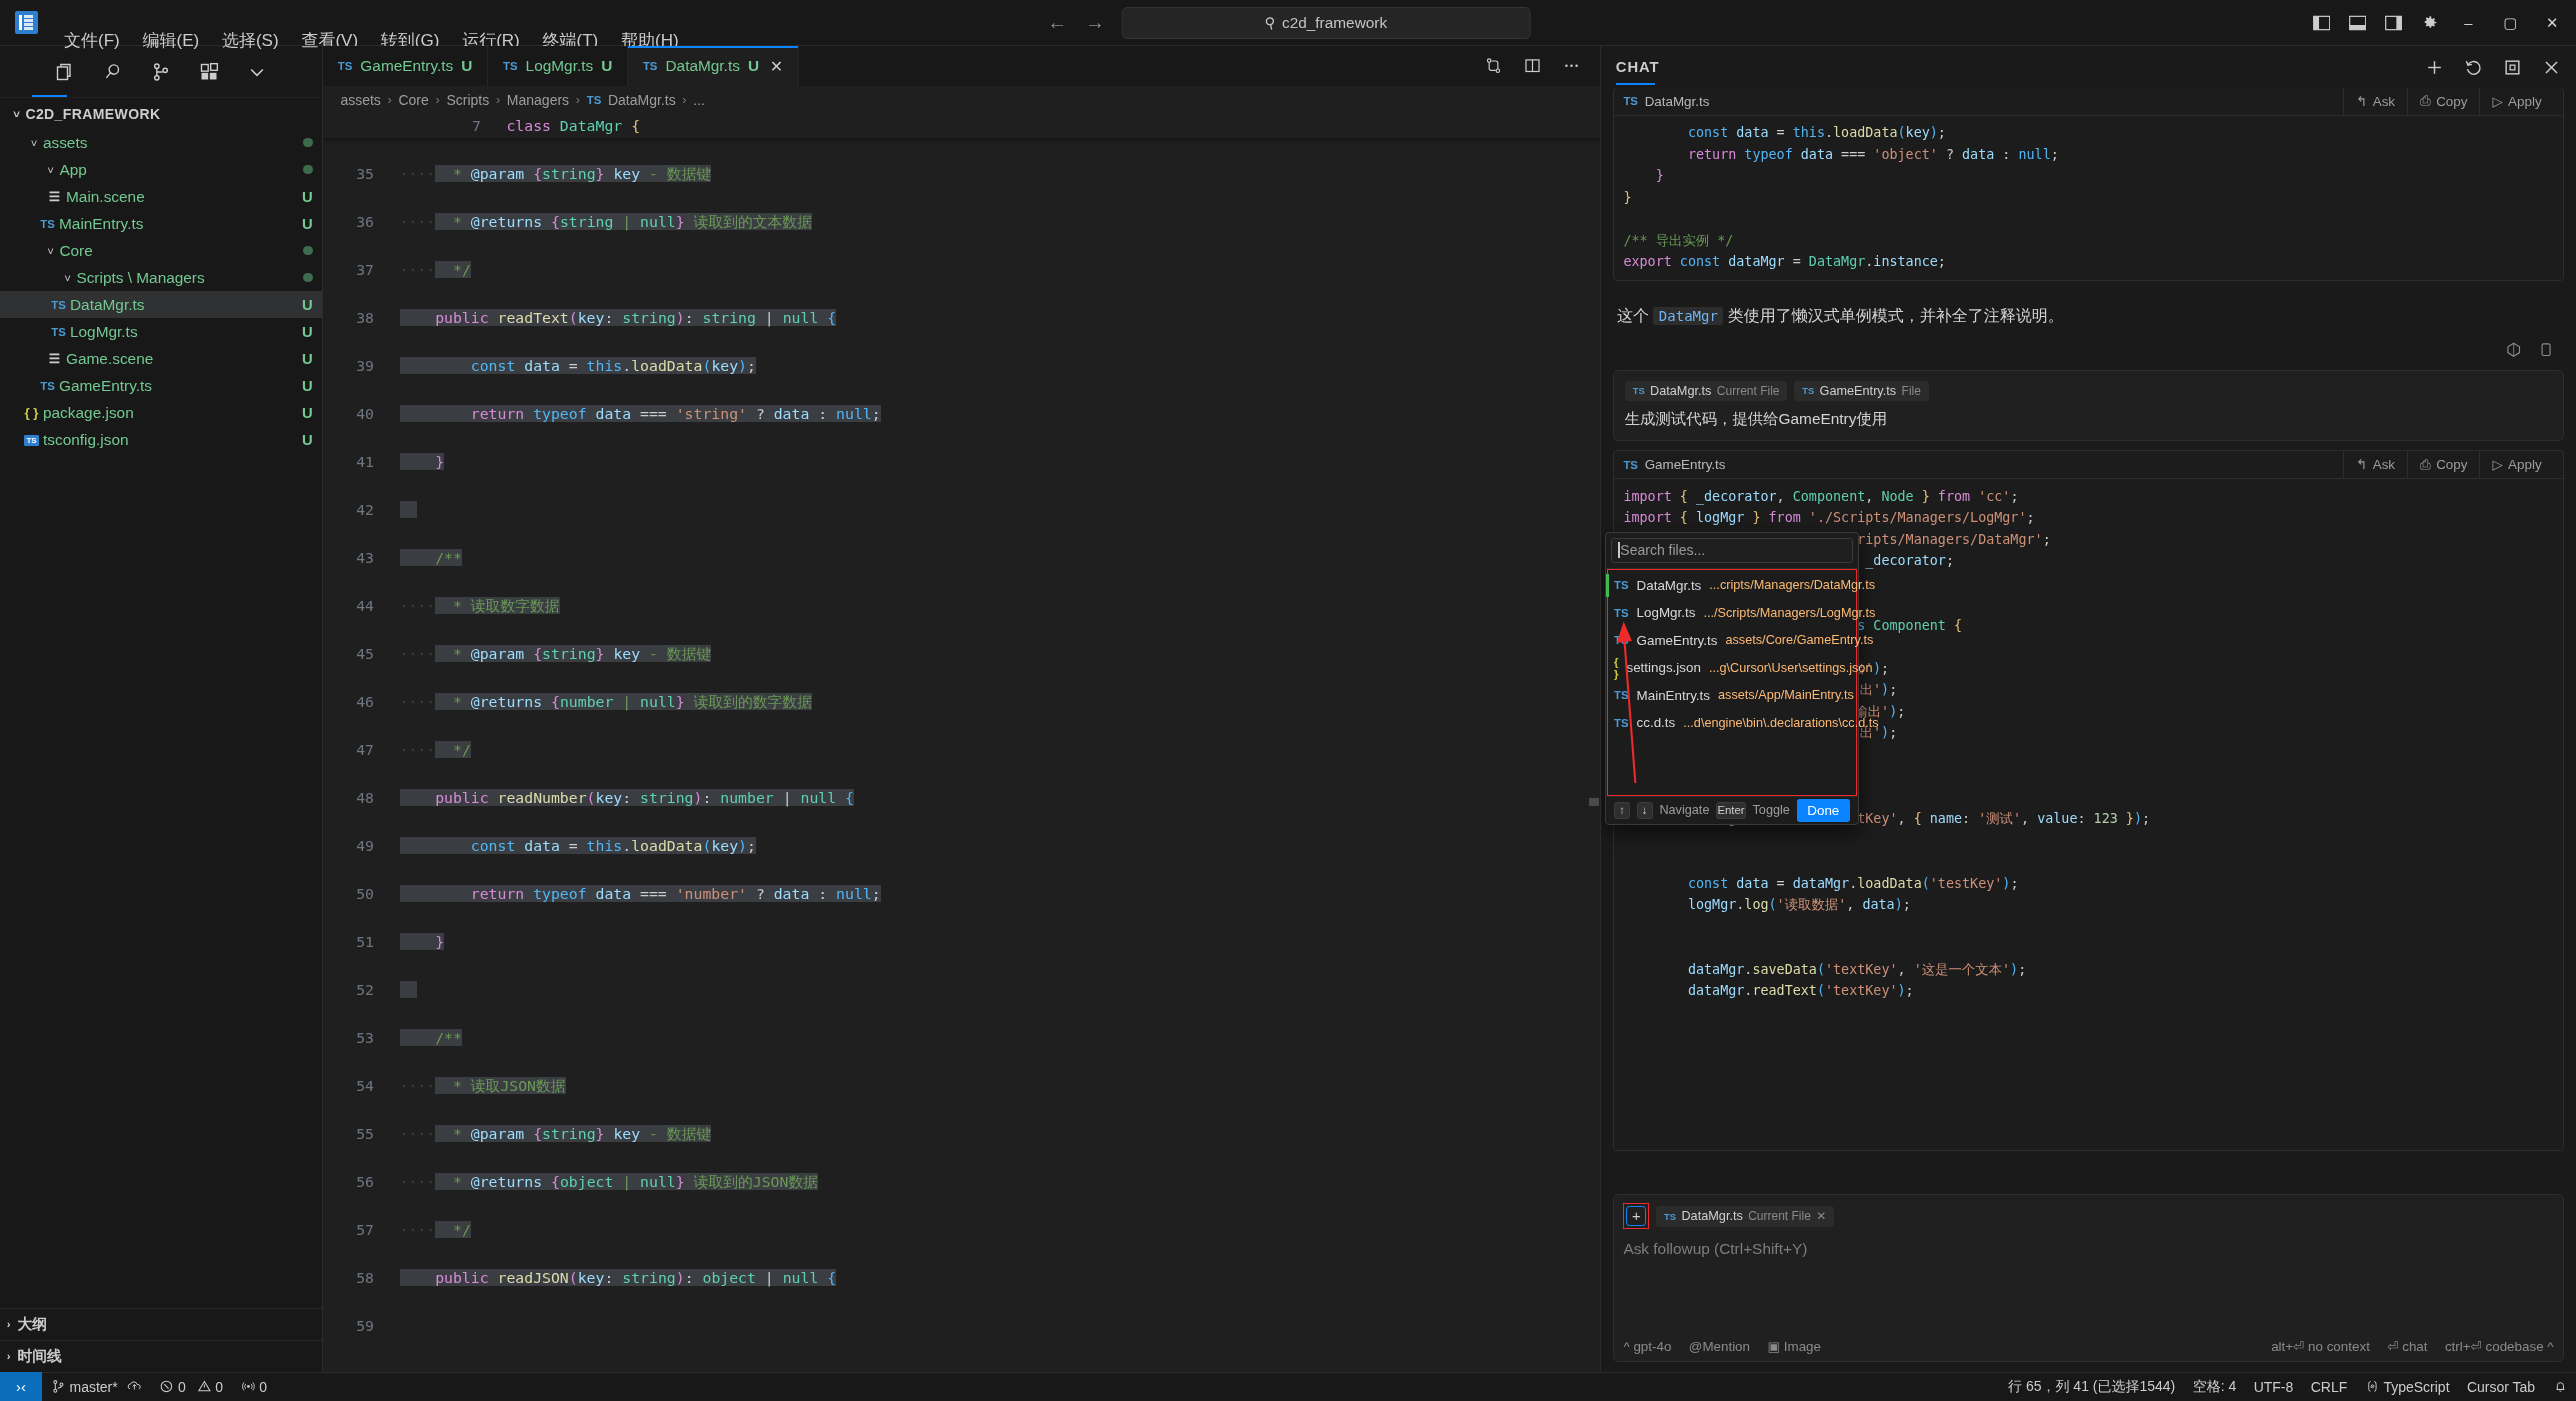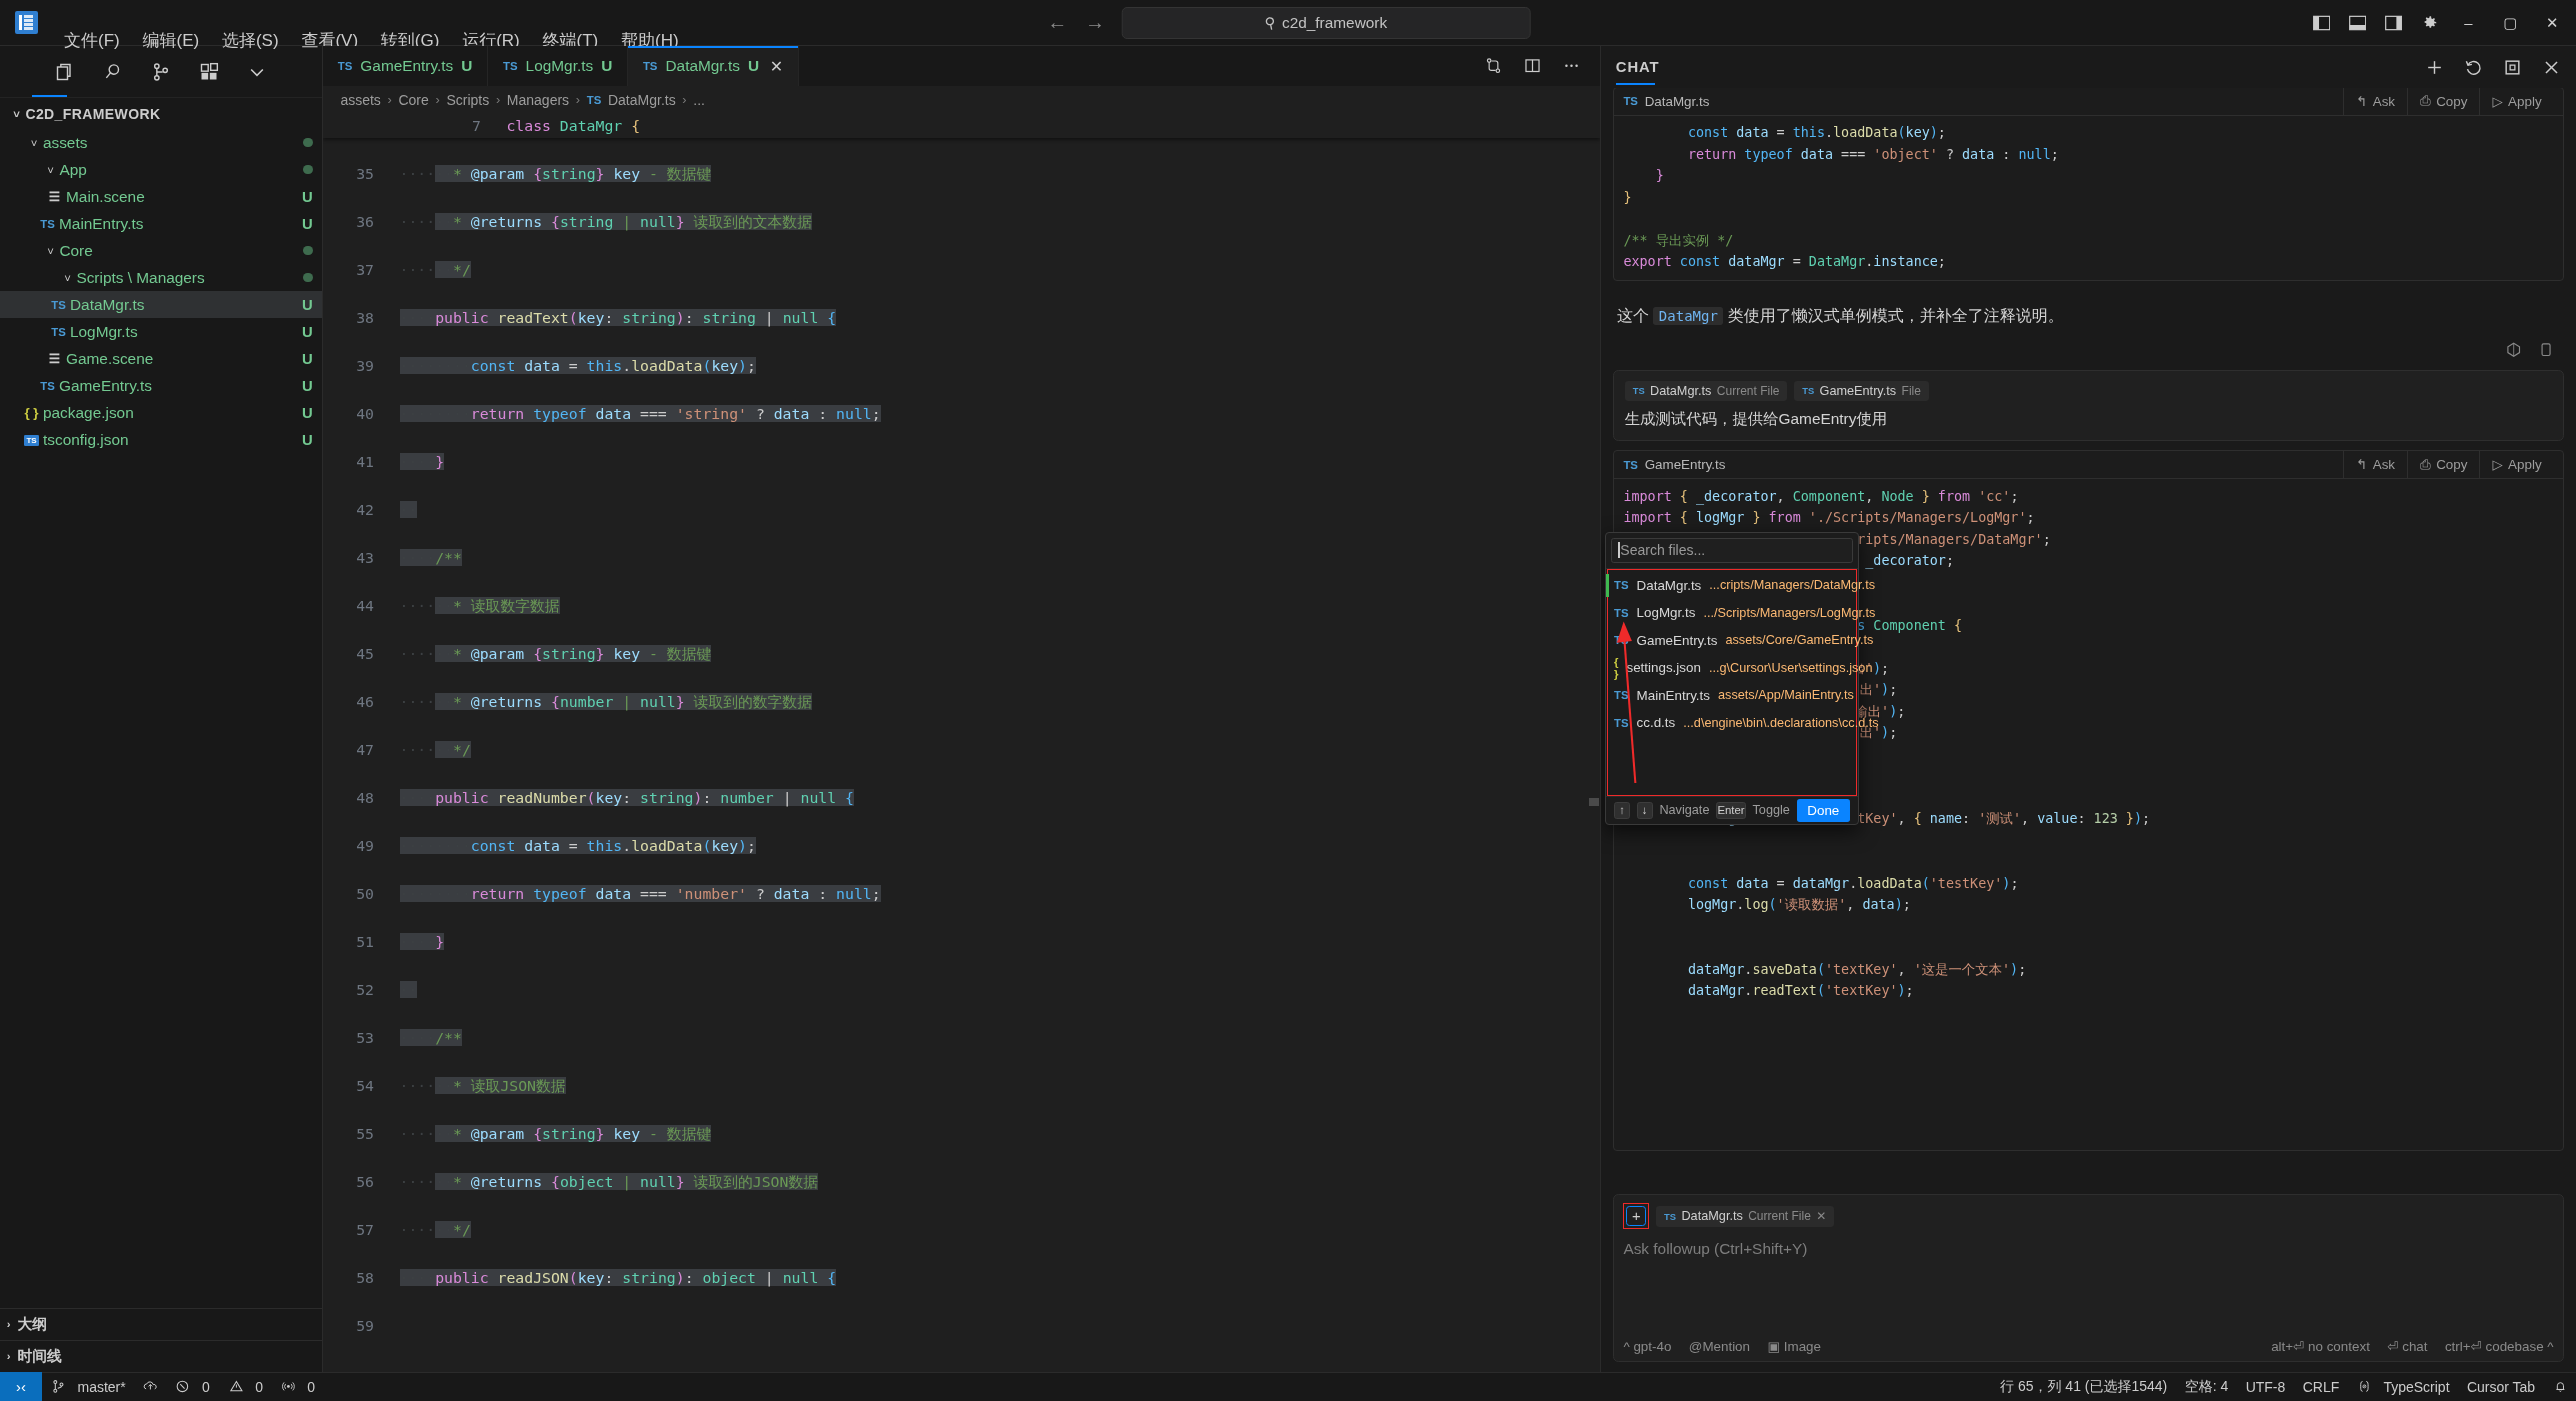--- a/index.html
+++ b/index.html
@@ -262,21 +262,21 @@
 
   
   .arrow-svg { position: absolute; left: 0; top: 0; width: 100%; height: 100%; pointer-events: none; z-index: 50; }
 
   
   .statusbar {
     height: 29.5px; flex: 0 0 29.5px; background: #181818; display: flex; align-items: center;
     font-size: 14px; color: #cccccc; border-top: 0.7px solid #2b2b2b;
   }
   .remote { width: 42px; height: 29.5px; background: #0a6ebd; display: flex; align-items: center; justify-content: center; color: #fff; font-size: 14.8px; }
-  .sb-item { display: flex; align-items: center; gap: 12px; padding: 0 8.7px; height: 29px; white-space: nowrap; }
+  .sb-item { display: flex; align-items: center; gap: 4px; padding: 0 8.7px; height: 29px; white-space: nowrap; }
   .sb-right { margin-left: auto; display: flex; align-items: center; }
   svg { display: block; }
 </style>
 </head>
 <body>
 
 <div class="app">
 
   <div class="titlebar">
     <div class="vscode-logo"></div>

